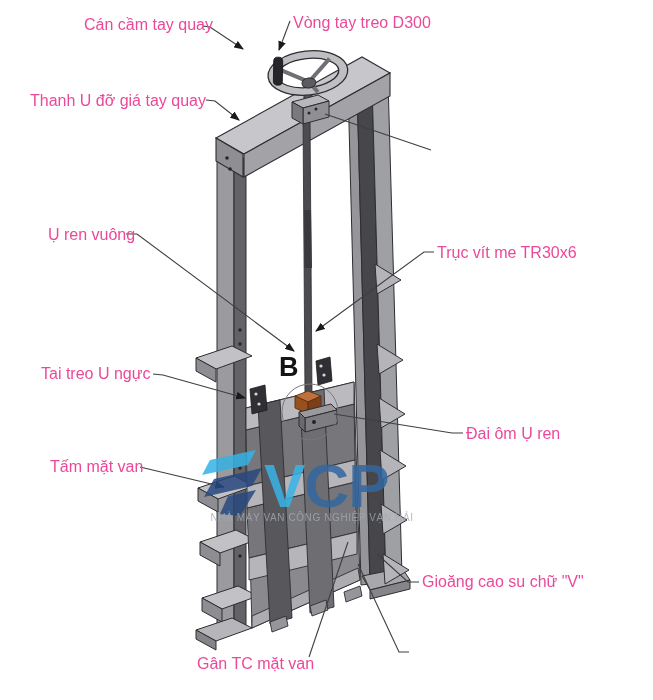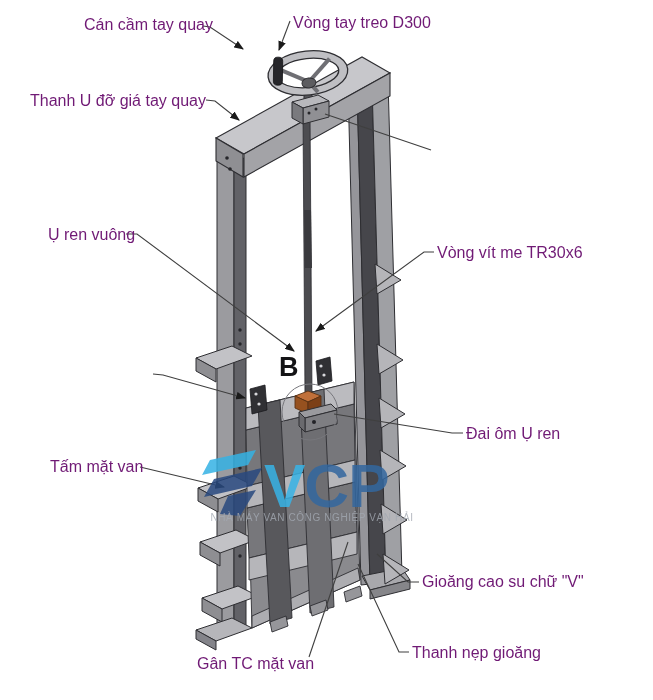--- a/index.html
+++ b/index.html
@@ -1,19 +1,19 @@
 <!DOCTYPE html>
 <html><head>
 <meta charset="utf-8">
 <style>
   html,body{margin:0;padding:0;background:#ffffff;}
   #stage{position:relative;width:653px;height:700px;background:#ffffff;overflow:hidden;
          font-family:"Liberation Sans",sans-serif;}
   #drawing{position:absolute;left:0;top:0;}
-  .lbl{position:absolute;font-size:16px;line-height:1.2;color:#701a75;white-space:nowrap;
+  .lbl{position:absolute;font-size:16px;line-height:1.2;color:#ec4899;white-space:nowrap;
        font-family:"Liberation Sans",sans-serif;}
   .marker-b{position:absolute;font-weight:bold;font-size:27px;color:#141416;
             font-family:"Liberation Sans",sans-serif;}
 </style>
 </head>
 <body>
 
 <div id="stage">
 
   <svg id="drawing" width="653" height="700" viewBox="0 0 653 700" xmlns="http://www.w3.org/2000/svg">
@@ -177,21 +177,21 @@
         <tspan fill="#38b3e6">V</tspan><tspan fill="#33679f">CP</tspan>
       </text>
       <text x="312" y="521" text-anchor="middle" font-family="Liberation Sans, sans-serif" font-size="10" letter-spacing="0.6" fill="#a3a9b2" opacity="0.95">NHÀ MÁY VAN CÔNG NGHIỆP VẠN HẢI</text>
     </g>
   </svg>
 
   <div class="lbl" style="left:84px;top:15px">Cán cầm tay quay</div>
   <div class="lbl" style="left:293px;top:13px">Vòng tay treo D300</div>
   <div class="lbl" style="left:30px;top:91px">Thanh U đỡ giá tay quay</div>
   <div class="lbl" style="left:48px;top:225px">Ụ ren vuông</div>
-  <div class="lbl" style="left:437px;top:243px">Vòng vít me TR30x6</div>
+  <div class="lbl" style="left:437px;top:243px">Trục vít me TR30x6</div>
+  <div class="lbl" style="left:41px;top:364px">Tai treo U ngực</div>
   <div class="lbl" style="left:466px;top:424px">Đai ôm Ụ ren</div>
   <div class="lbl" style="left:50px;top:457px">Tấm mặt van</div>
   <div class="lbl" style="left:422px;top:572px">Gioăng cao su chữ "V"</div>
-  <div class="lbl" style="left:412px;top:643px">Thanh nẹp gioăng</div>
   <div class="lbl" style="left:197px;top:654px">Gân TC mặt van</div>
 
   <div class="marker-b" style="left:279px;top:352px">B</div>
 </div>
 
 </body></html>

